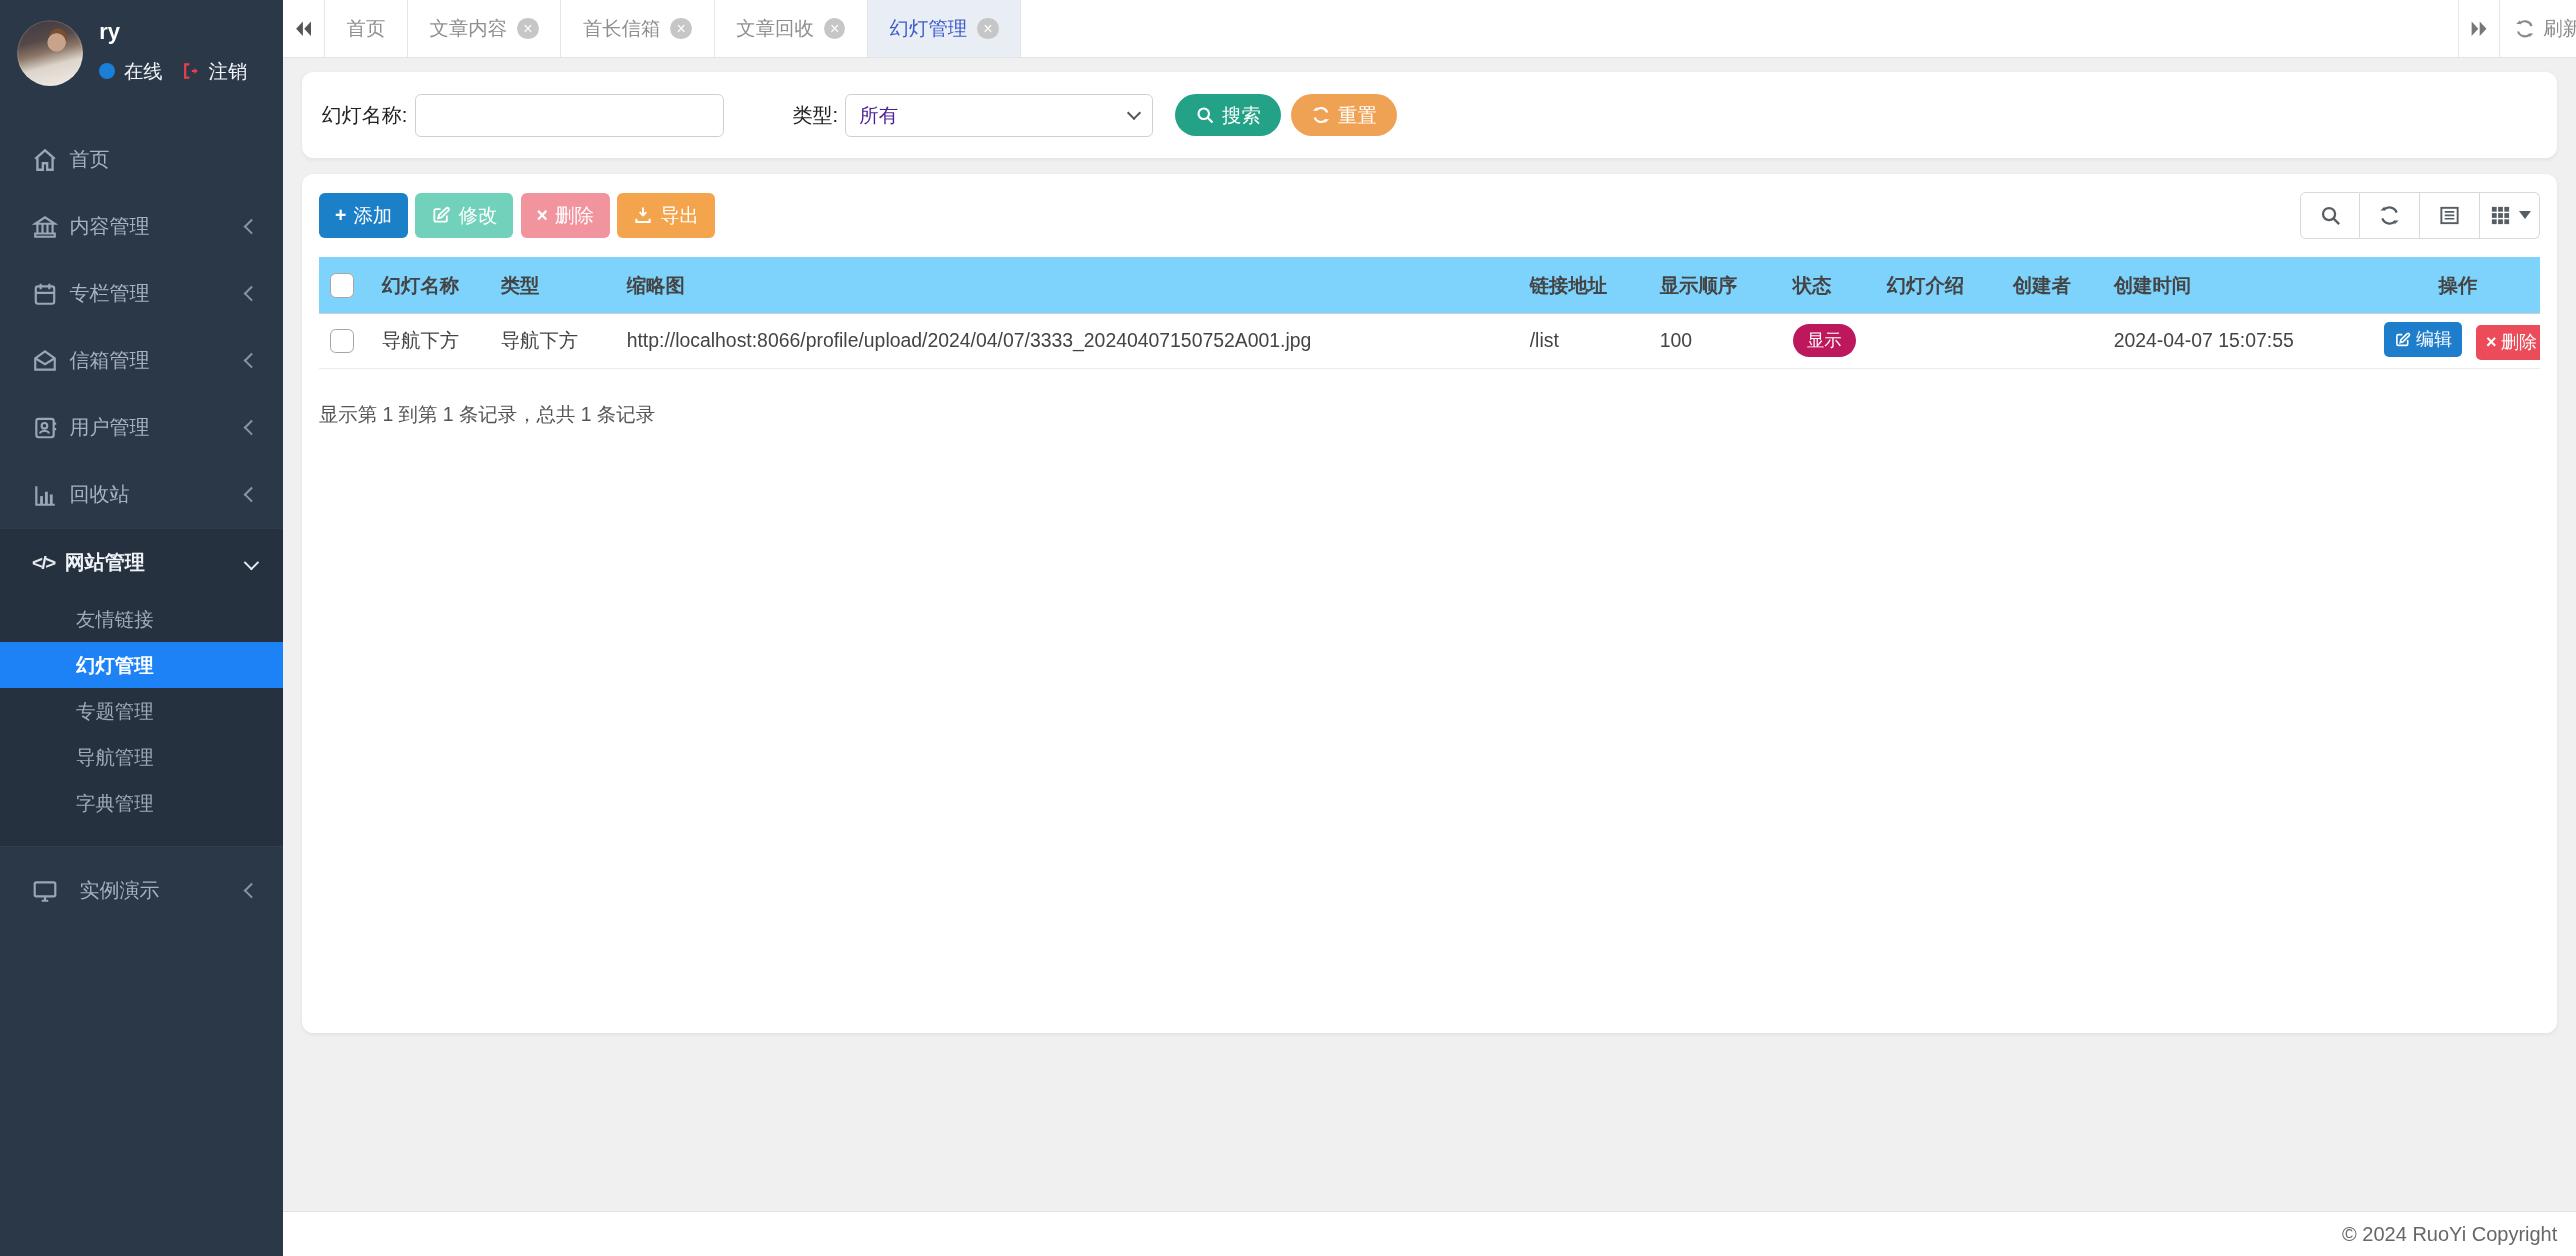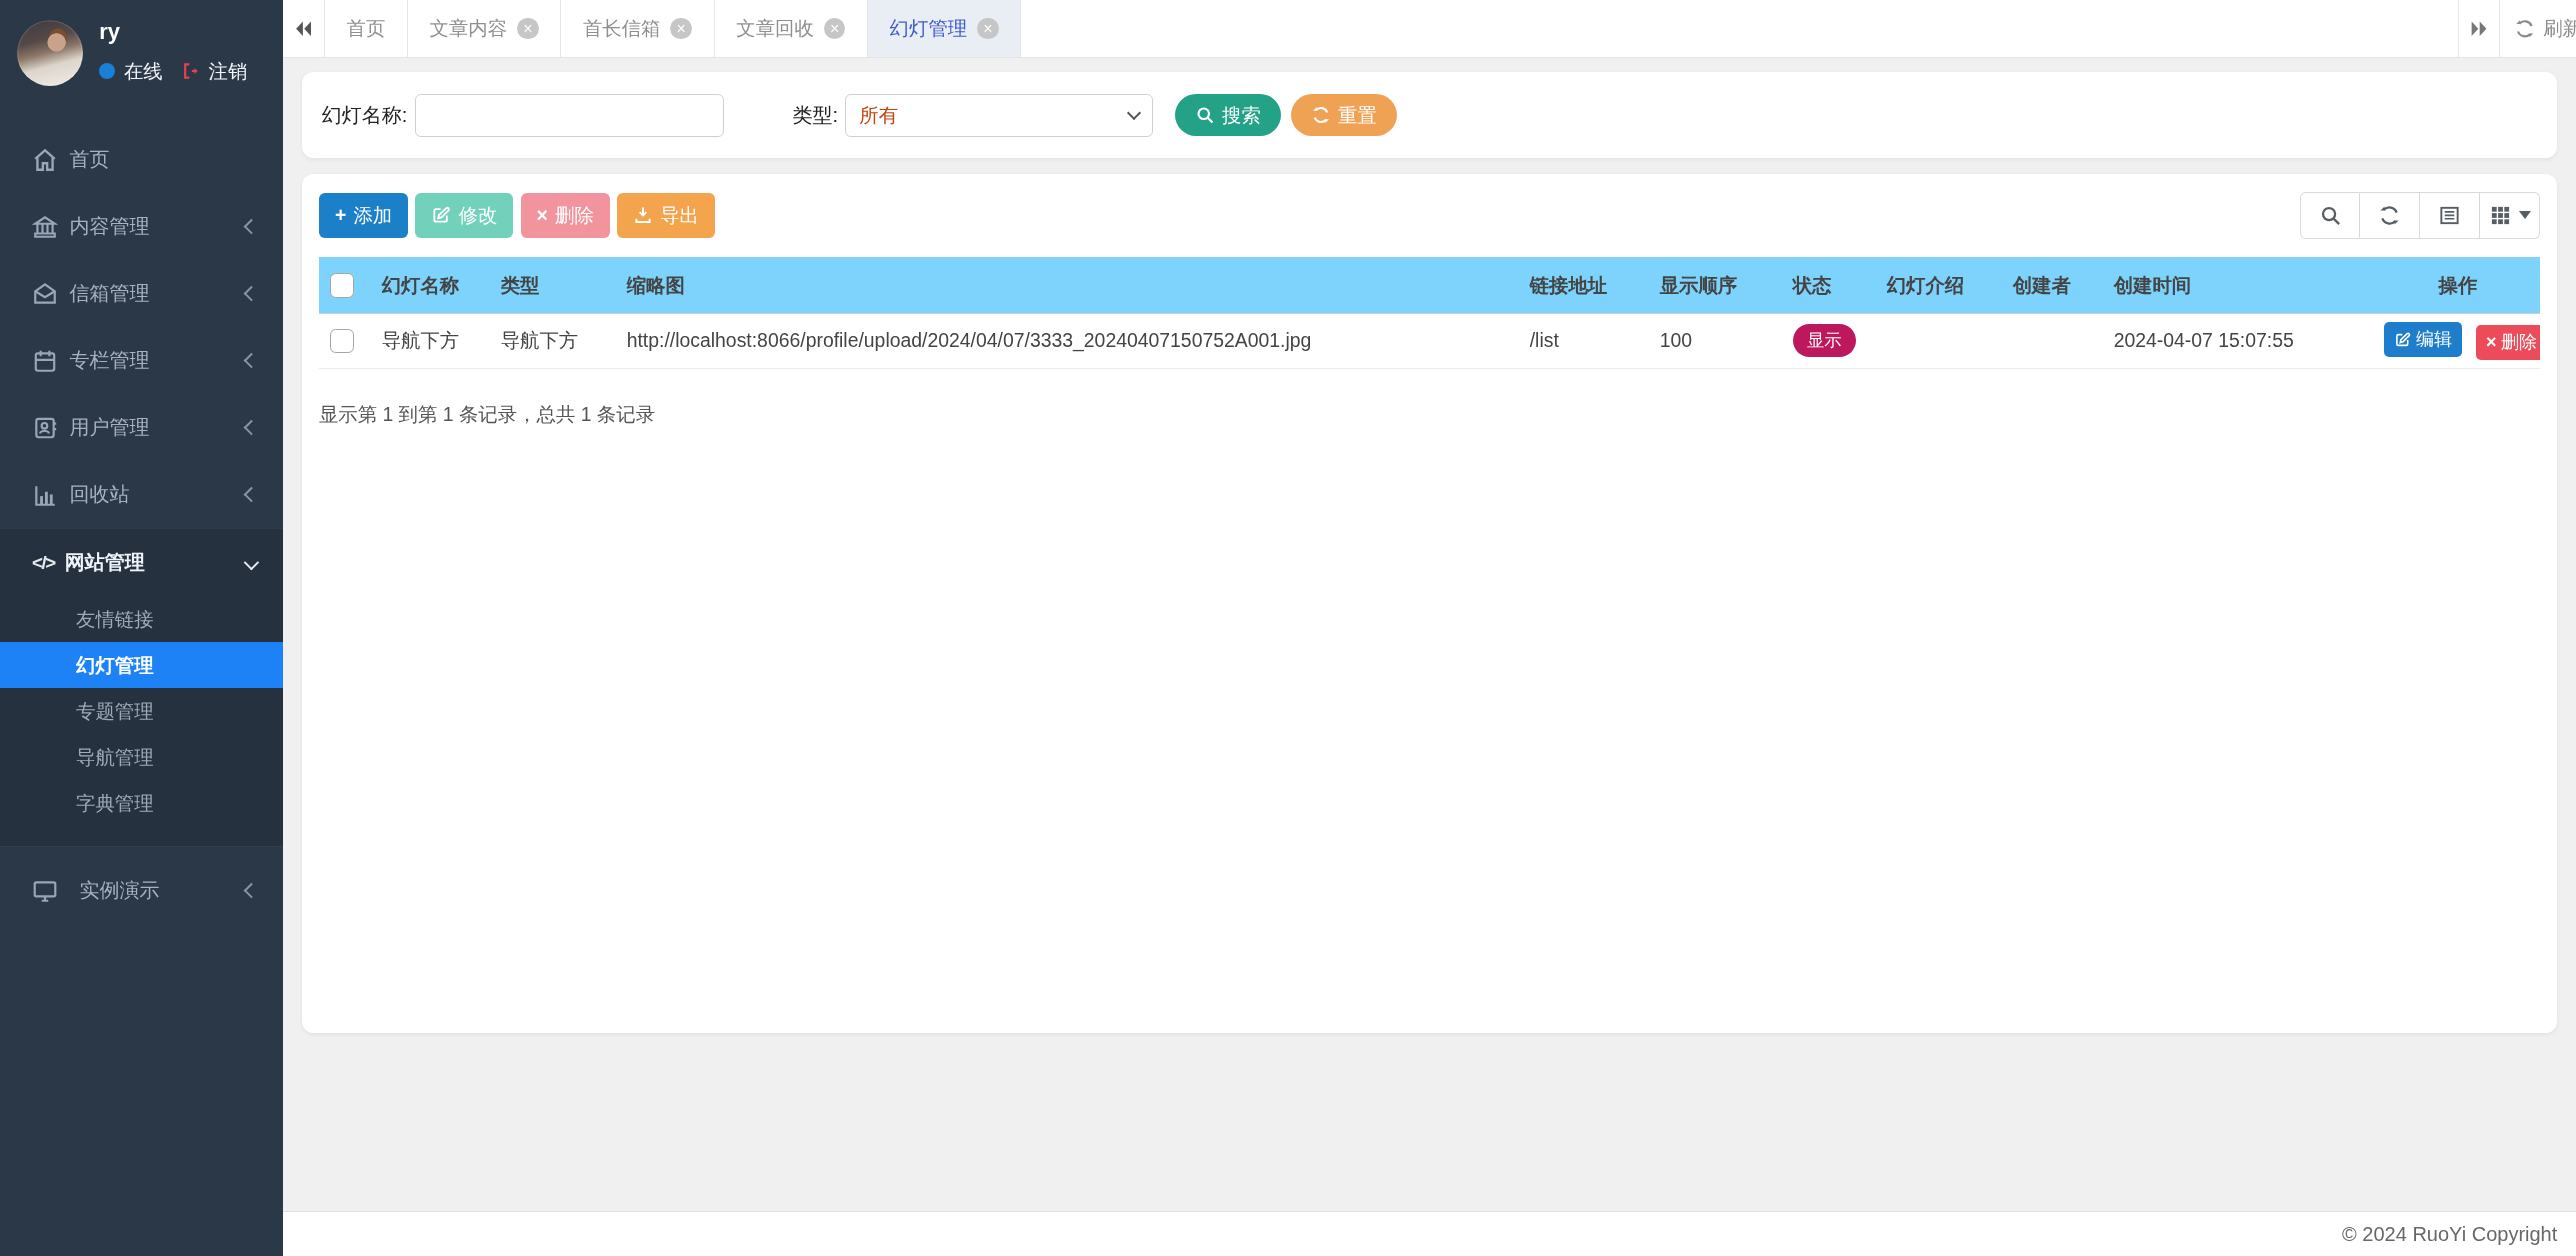--- a/index.html
+++ b/index.html
@@ -62,21 +62,21 @@
 
   .content { flex:1; padding:14.4px 19.4px; overflow:hidden; }
   .card { background:#fff; border-radius:11.5px; box-shadow:0 1.4px 4.3px rgba(0,0,0,.06); }
 
   .search-card { height:86px; display:flex; align-items:center; padding-left:19.4px; }
   .f-label { font-size:20px; color:#222; white-space:nowrap; }
   .f-input { width:309px; height:43px; border:1.4px solid #cfcfcf; border-radius:5.8px; margin-left:7.2px;
              font-size:19.4px; padding:0 11.5px; outline:none; }
   .lbl-type { margin-left:69px; }
   .f-select { width:308px; height:43px; border:1.4px solid #cfcfcf; border-radius:5.8px; margin-left:7.2px;
-              display:flex; align-items:center; padding:0 13px; font-size:19.4px; color:#c2410c; cursor:pointer; }
+              display:flex; align-items:center; padding:0 13px; font-size:19.4px; color:#4c1d95; cursor:pointer; }
   .f-select .sel-text { flex:1; }
   .sel-chev { width:10px; height:10px; border-right:2.2px solid #555; border-bottom:2.2px solid #555;
               transform:rotate(45deg); margin-top:-4.3px; }
   .btn-pill { height:42px; border:none; border-radius:21px; color:#fff; font-size:19.4px;
               display:flex; align-items:center; padding:0 20px; cursor:pointer; }
   .btn-pill svg { margin-right:7.2px; }
   .btn-search { background:#23a287; margin-left:21.6px; }
   .btn-reset  { background:#f0a254; margin-left:10px; }
 
   .table-card { margin-top:16px; height:859px; padding:17.3px 16.5px; display:flex; flex-direction:column; }
@@ -155,32 +155,32 @@
       <svg class="mi-icon" viewBox="0 0 24 24" fill="none" stroke="currentColor" stroke-width="2">
         <path d="M3 9 L12 3 L21 9 H3z"></path>
           <path d="M5 9v9 M9.7 9v9 M14.3 9v9 M19 9v9"></path>
           <path d="M3 18h18v3H3z"></path>
       </svg>
       <span class="mi-label">内容管理</span>
       <span class="chev chev-left"></span>
     </li>
     <li class="m-item">
       <svg class="mi-icon" viewBox="0 0 24 24" fill="none" stroke="currentColor" stroke-width="2">
+        <rect x="3.5" y="5" width="17" height="16" rx="2"></rect>
+          <path d="M8 2.5v5 M16 2.5v5 M3.5 11h17"></path>
+      </svg>
+      <span class="mi-label">专栏管理</span>
+      <span class="chev chev-left"></span>
+    </li>
+    <li class="m-item">
+      <svg class="mi-icon" viewBox="0 0 24 24" fill="none" stroke="currentColor" stroke-width="2">
         <path d="M3 9.5 L12 3 L21 9.5 V20 H3z"></path>
           <path d="M3 9.5 L12 15 L21 9.5"></path>
       </svg>
       <span class="mi-label">信箱管理</span>
-      <span class="chev chev-left"></span>
-    </li>
-    <li class="m-item">
-      <svg class="mi-icon" viewBox="0 0 24 24" fill="none" stroke="currentColor" stroke-width="2">
-        <rect x="3.5" y="5" width="17" height="16" rx="2"></rect>
-          <path d="M8 2.5v5 M16 2.5v5 M3.5 11h17"></path>
-      </svg>
-      <span class="mi-label">专栏管理</span>
       <span class="chev chev-left"></span>
     </li>
     <li class="m-item">
       <svg class="mi-icon" viewBox="0 0 24 24" fill="none" stroke="currentColor" stroke-width="2">
         <rect x="4" y="3.5" width="16" height="17" rx="2"></rect>
           <circle cx="11.5" cy="10" r="2.6"></circle>
         <path d="M7.5 17c0-3 8-3 8 0"></path>
           <path d="M20 8h2.3 M20 13h2.3"></path>
       </svg>
       <span class="mi-label">用户管理</span>

